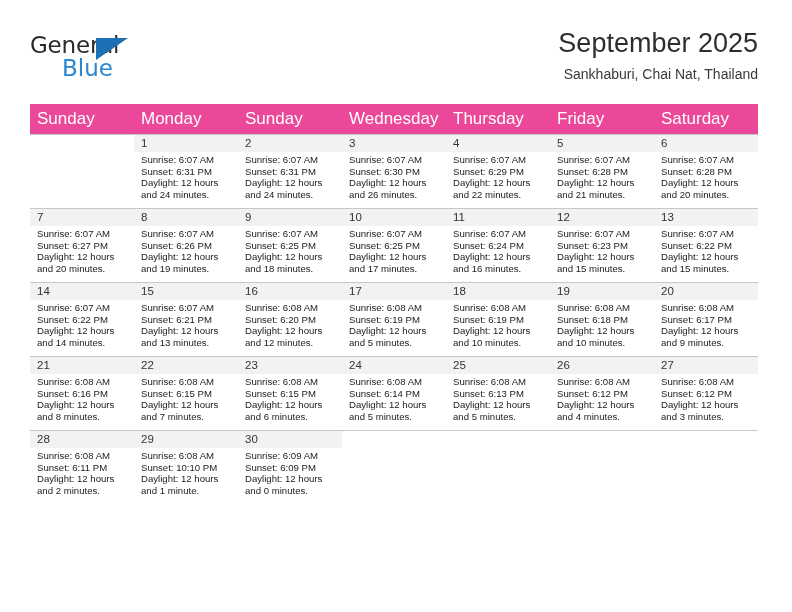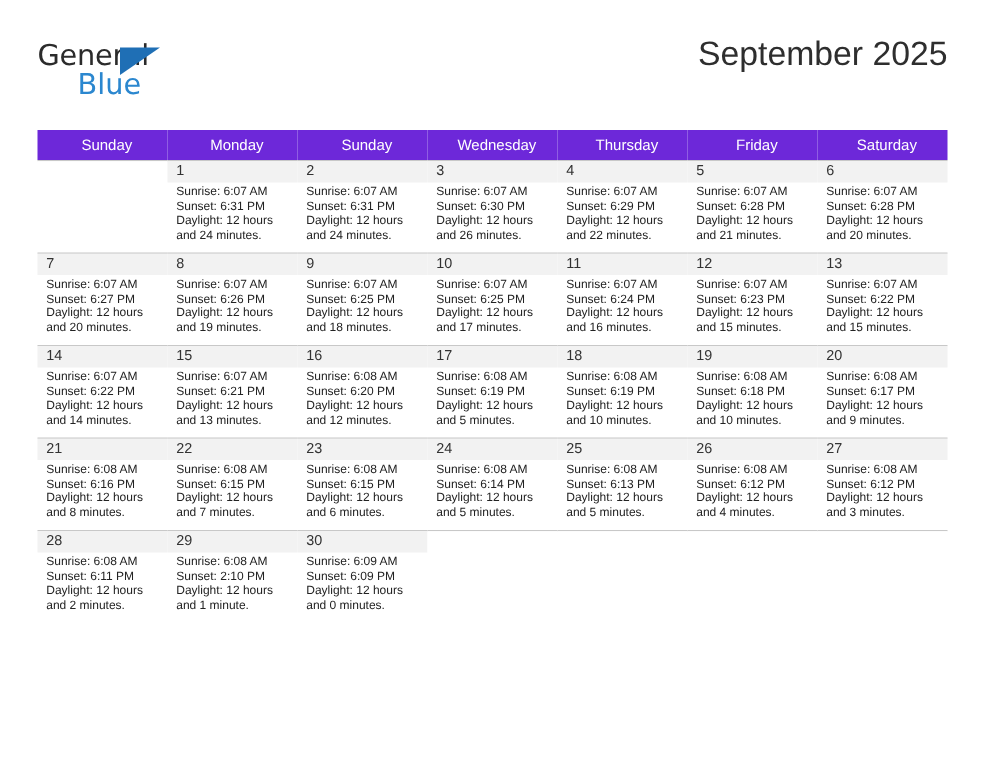--- a/index.html
+++ b/index.html
@@ -90,25 +90,25 @@
   
   .calendar {
     position: absolute;
     left: 30px;
     top: 104px;
     width: 728px;
     border-collapse: collapse;
     table-layout: fixed;
   }
   .calendar th {
-    background: #6d28d9;
+    background: #ec4899;
     color: #ffffff;
-    font-size: 12px;
+    font-size: 17px;
     font-weight: 400;
-    text-align: center;
+    text-align: left;
     padding: 5px 0 5px 7px;
     height: 12px;
     border: none;
   }
   .calendar td {
     vertical-align: top;
     width: 104px;
     height: 74px;
     padding: 0;
     border: none;
@@ -152,20 +152,21 @@
   <div class="header">
 
     <div class="logo">
       <span class="logo-general">General</span>
       <span class="logo-triangle"></span>
       <span class="logo-blue">Blue</span>
     </div>
 
     <div class="title-block">
       <div class="cal-title">September 2025</div>
+      <div class="cal-subtitle">Sankhaburi, Chai Nat, Thailand</div>
     </div>
 
   </div>
 
   <table class="calendar">
     <thead>
       <tr>
         <th>Sunday</th>
         <th>Monday</th>
         <th>Sunday</th>
@@ -497,21 +498,21 @@
                 <div>Daylight: 12 hours</div>
                 <div>and 2 minutes.</div>
               </div>
             </div>
           </td>
           <td>
             <div class="daycell filled">
               <div class="daynum-bar">29</div>
               <div class="dayinfo">
                 <div>Sunrise: 6:08 AM</div>
-                <div>Sunset: 2:10 PM</div>
+                <div>Sunset: 10:10 PM</div>
                 <div>Daylight: 12 hours</div>
                 <div>and 1 minute.</div>
               </div>
             </div>
           </td>
           <td>
             <div class="daycell filled">
               <div class="daynum-bar">30</div>
               <div class="dayinfo">
                 <div>Sunrise: 6:09 AM</div>

